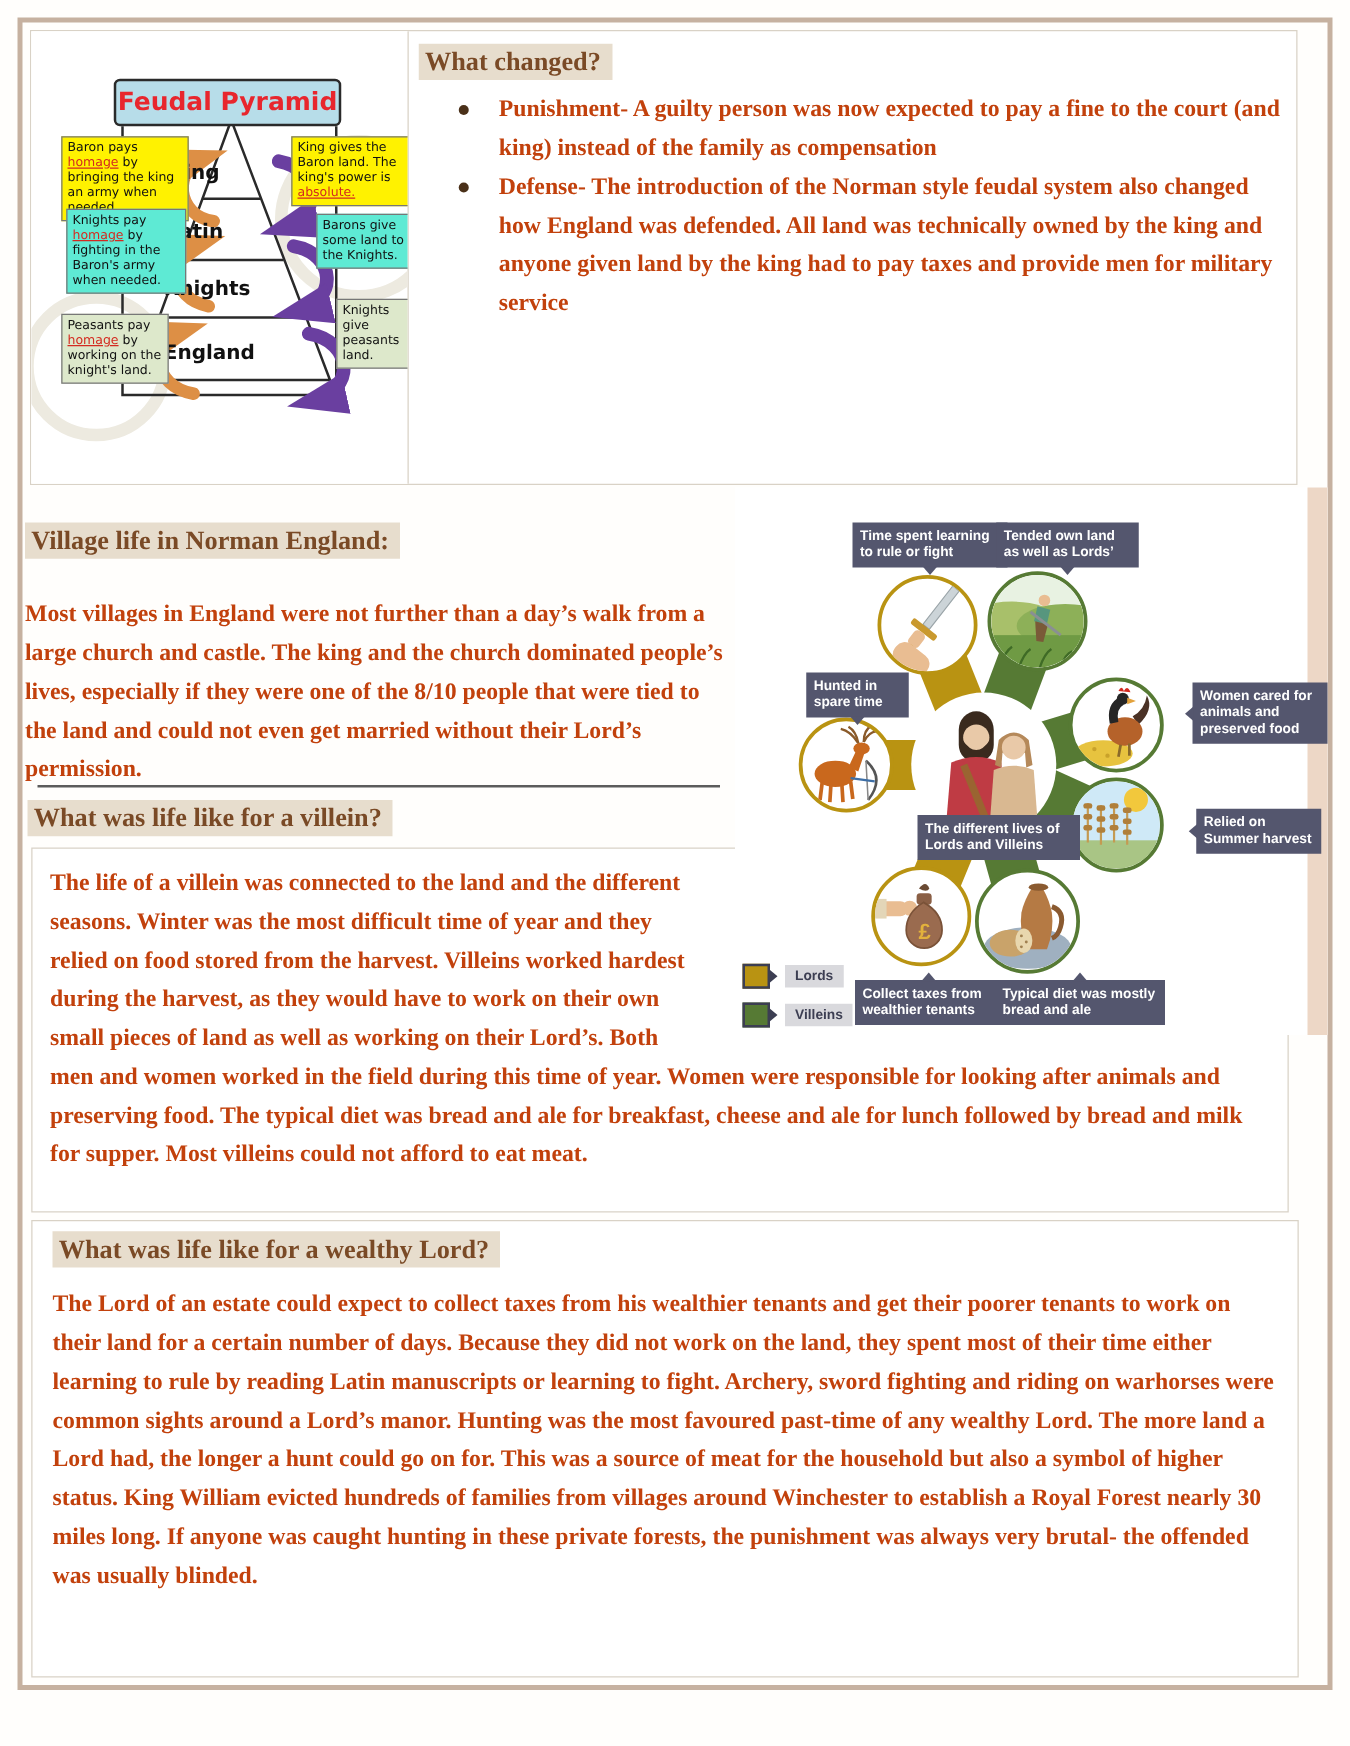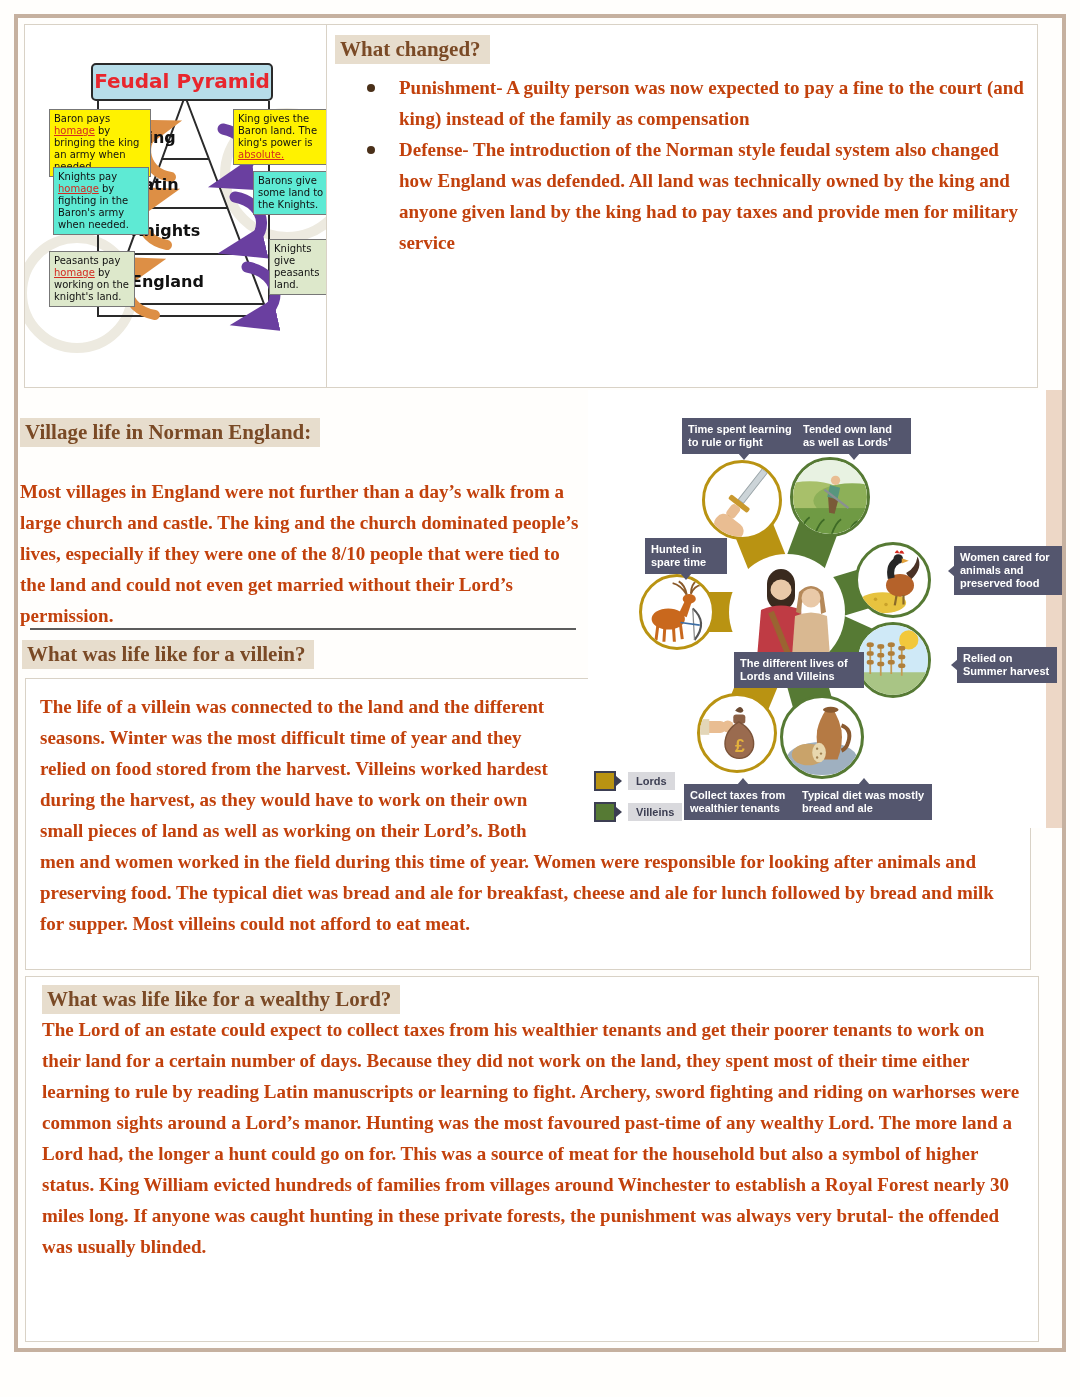--- a/index.html
+++ b/index.html
@@ -43,21 +43,21 @@
 
   
   .villein-head{position:absolute;left:22px;top:642px;}
   .villein-box{position:absolute;left:25px;top:678px;width:1006px;height:292px;background:#fff;
         border:1px solid #d9d2c6;box-sizing:border-box;padding:12px 14px;z-index:1;}
   .wrap-spacer{float:right;width:452px;height:150px;}
 
   
   .lord-box{position:absolute;left:25px;top:976px;width:1014px;height:366px;background:#fff;
         border:1px solid #d9d2c6;box-sizing:border-box;padding:10px 16px;z-index:1;}
-  .lord-box p{margin-top:2px;}
+  .lord-box p{margin-top:16px;}
 
   
   .bbc{position:absolute;left:588px;top:390px;width:474px;height:438px;background:#fff;z-index:5;
        font-family:"Liberation Sans",sans-serif;}
   .pink-strip{position:absolute;right:0;top:0;width:16px;height:100%;background:#edd7c6;}
   .wedges{position:absolute;left:0;top:0;}
   .circ{position:absolute;border-radius:50%;background:#fff;box-sizing:border-box;overflow:hidden;z-index:10;}
   .b-gold{border:3px solid #b99312;}
   .b-green{border:3px solid #567a34;}
   .circ svg{display:block;width:100%;height:100%;}

